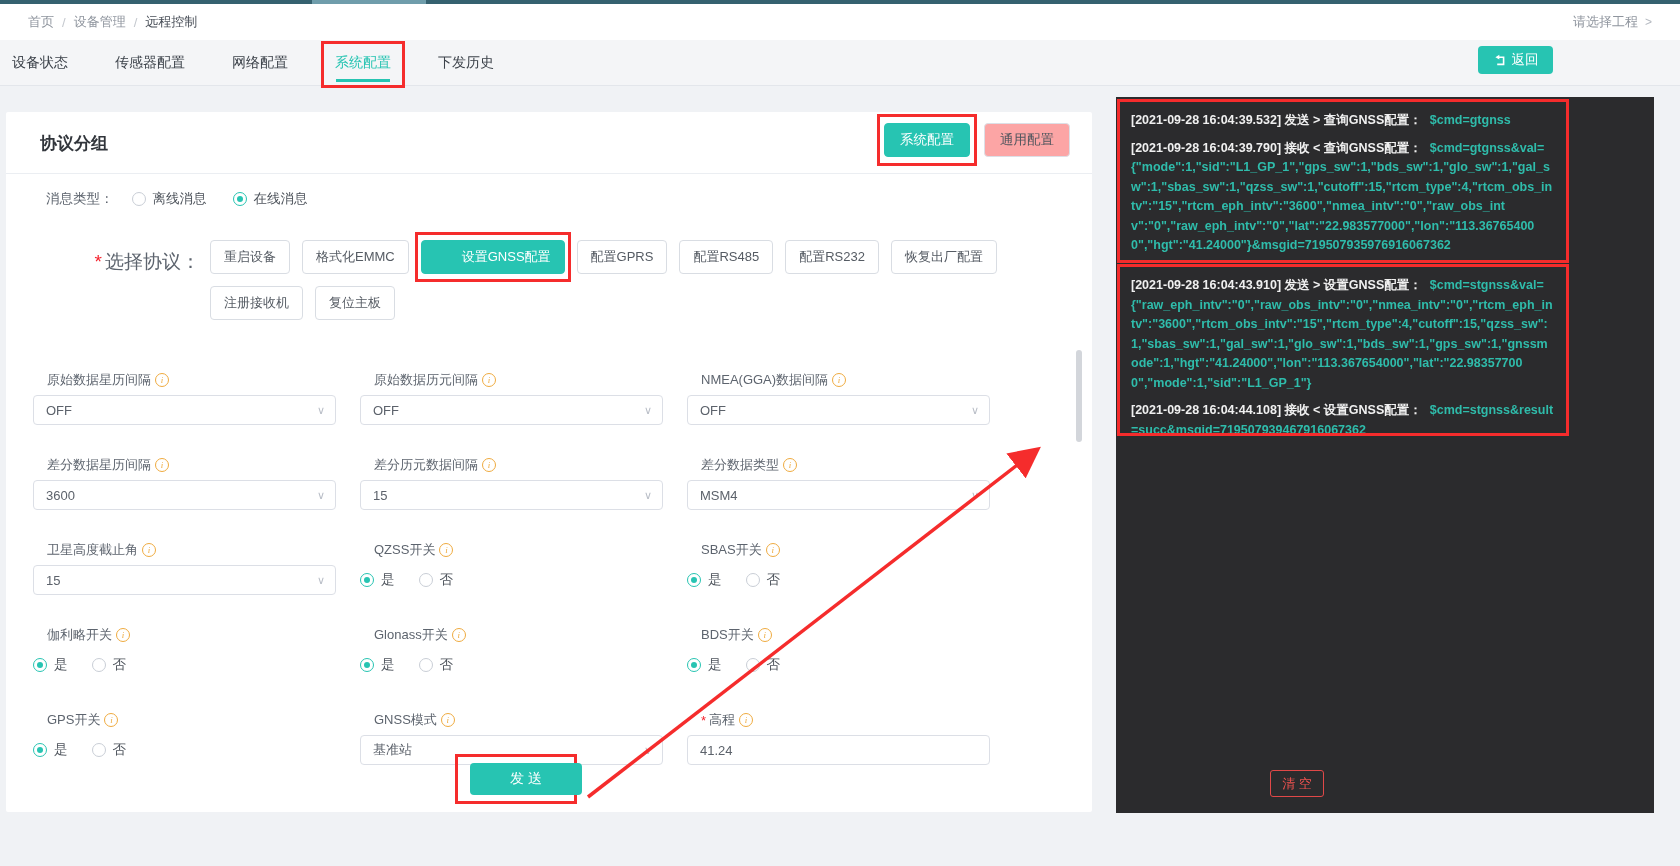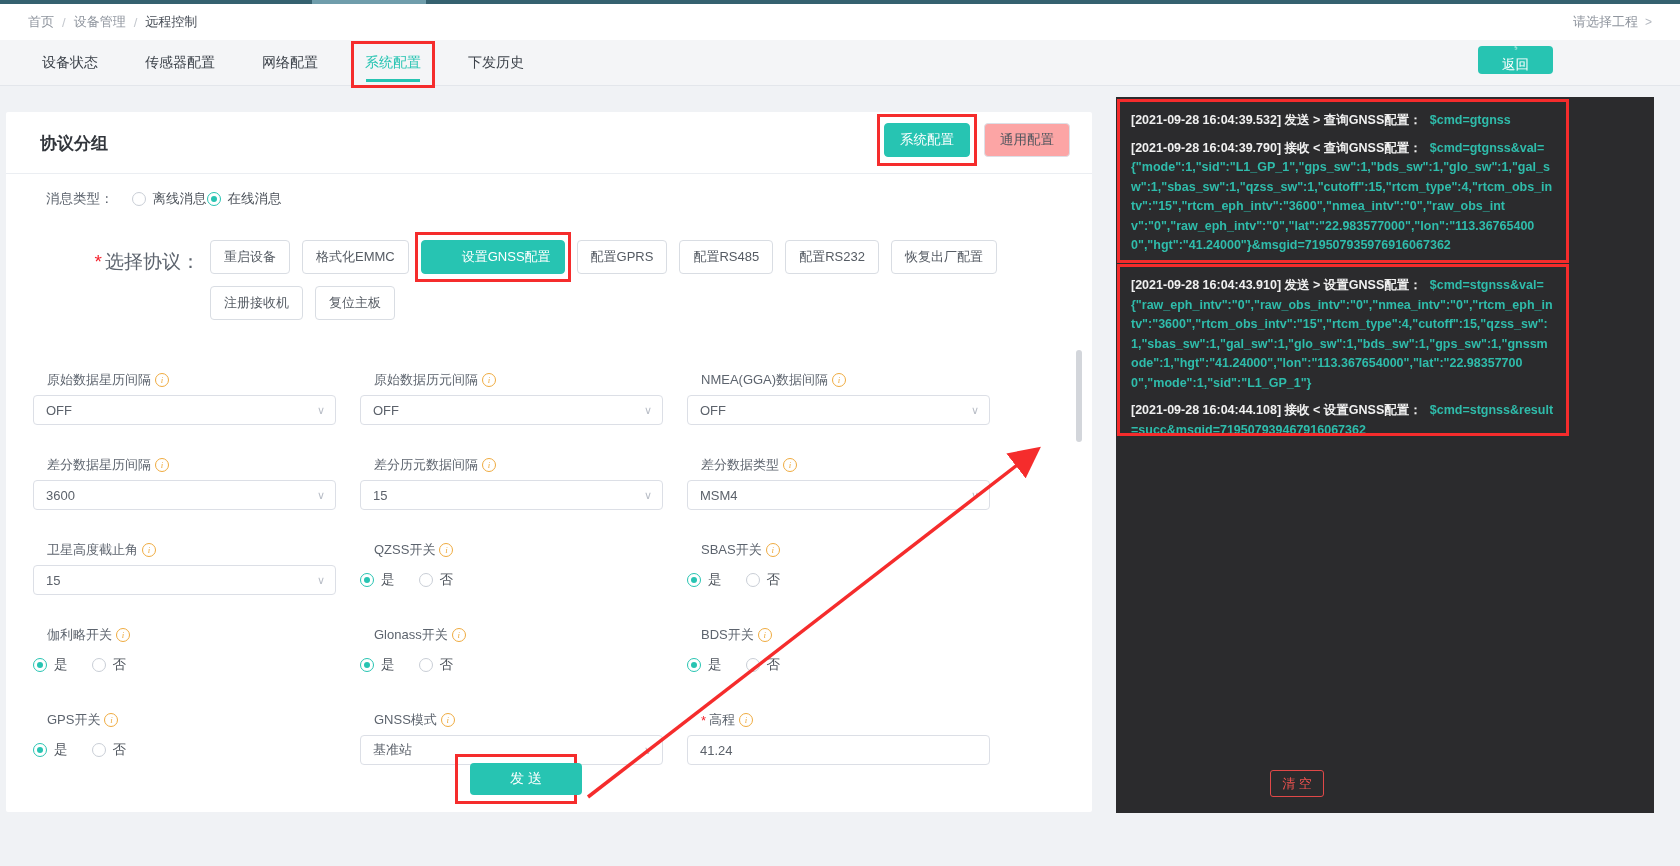--- a/index.html
+++ b/index.html
@@ -17,40 +17,40 @@
   
   .crumbbar { position:absolute; left:0; top:4px; width:1680px; height:36px; background:#fff;
     display:flex; align-items:center; padding:0 28px; font-size:13px; }
   .crumbs { display:flex; align-items:center; gap:8px; color:#8f959e; }
   .crumbs .sep { color:#c4c8ce; }
   .crumbs .crumb.last { color:#494f58; }
   .crumb-right { margin-left:auto; display:flex; align-items:center; gap:7px; color:#8f959e; cursor:pointer; }
   .crumb-right .chev { color:#b4b9c0; font-size:12px; }
   
   .tabbar { position:absolute; left:0; top:40px; width:1680px; height:46px; background:#f4f5f7;
-    border-bottom:1px solid #e3e6eb; display:flex; align-items:stretch; gap:47px; padding:0 0 0 42px; font-size:14px; }
+    border-bottom:1px solid #e3e6eb; display:flex; align-items:stretch; gap:47px; padding:0 0 0 12px; font-size:14px; }
   .tab { display:flex; align-items:center; position:relative; color:#3c424a; cursor:pointer; }
   .tab.active { color:var(--teal); }
   .tab.active::before { content:''; position:absolute; left:1px; right:1px; bottom:3px; height:3px; background:var(--teal); }
   .tab.active::after { content:''; position:absolute; left:-14px; right:-14px; top:1px; bottom:-3px; border:3px solid var(--red); }
   .back-btn { position:absolute; left:1478px; top:46px; width:75px; height:28px; background:var(--teal);
     color:#fff; border:none; border-radius:4px; display:flex; align-items:center; justify-content:center; gap:6px;
-    font-size:13.5px; cursor:pointer; font-family:Liberation Sans, sans-serif;flex-direction:column; }
+    font-size:13.5px; cursor:pointer; font-family:Liberation Sans, sans-serif; }
   
   .card { position:absolute; background:#fff; border-radius:2px; }
   .card1 { left:6px; top:112px; width:1086px; height:241px; }
   .card1-header { position:relative; height:62px; border-bottom:1px solid #ebeef2; }
   .panel-title { position:absolute; left:34px; top:20px; font-size:17px; font-weight:bold; color:#31353b; }
   .group-btns { position:absolute; right:22px; top:11px; display:flex; gap:14px; }
   .gbtn { height:34px; padding:0 15px; border-radius:4px; font-size:13.5px; background:#fca5a5;
     border:1px solid var(--border); color:#51565e; cursor:pointer; font-family:inherit; position:relative; }
   .gbtn.active { background:var(--teal); border-color:var(--teal); color:#fff; }
   .red-ring::after { content:''; position:absolute; inset:-10px -8px; border:3px solid var(--red); pointer-events:none; }
   .msg-row { position:absolute; left:40px; top:78px; display:flex; align-items:center; font-size:13.5px; color:var(--label); }
-  .msg-row .radios { display:flex; margin-left:18px;text-align:right; }
+  .msg-row .radios { display:flex; gap:26px; margin-left:18px;text-align:right; }
   .proto-row { position:absolute; left:34px; top:128px; display:flex; align-items:flex-start; }
   .proto-label { width:160px; text-align:right; font-size:19px; color:var(--label); padding-top:9px; }
   .star { color:#f5222d; margin-right:3px; }
   .proto-btns { margin-left:10px; width:856px; display:flex; flex-wrap:wrap; gap:12px 12px; }
   .pbtn { height:34px; padding:0 13px; border-radius:4px; font-size:13px; background:#fff;
     border:1px solid #d9dde3; color:#555b63; cursor:pointer; font-family:inherit; position:relative; }
   .pbtn.active { background:var(--teal); border-color:var(--teal); color:#fff;padding-left:40px; }
   .pbtn.active::after { content:''; position:absolute; inset:-9px -7px; border:3px solid var(--red); pointer-events:none; }
   
   .card2 { left:6px; top:346px; width:1086px; height:466px; }

